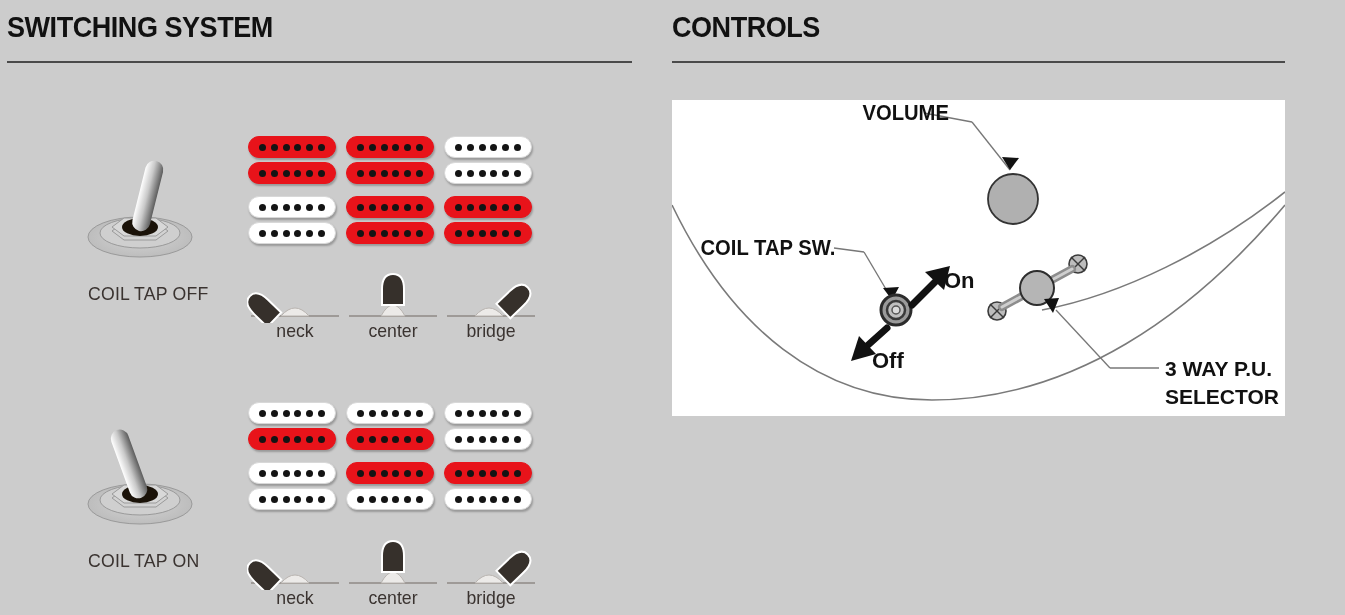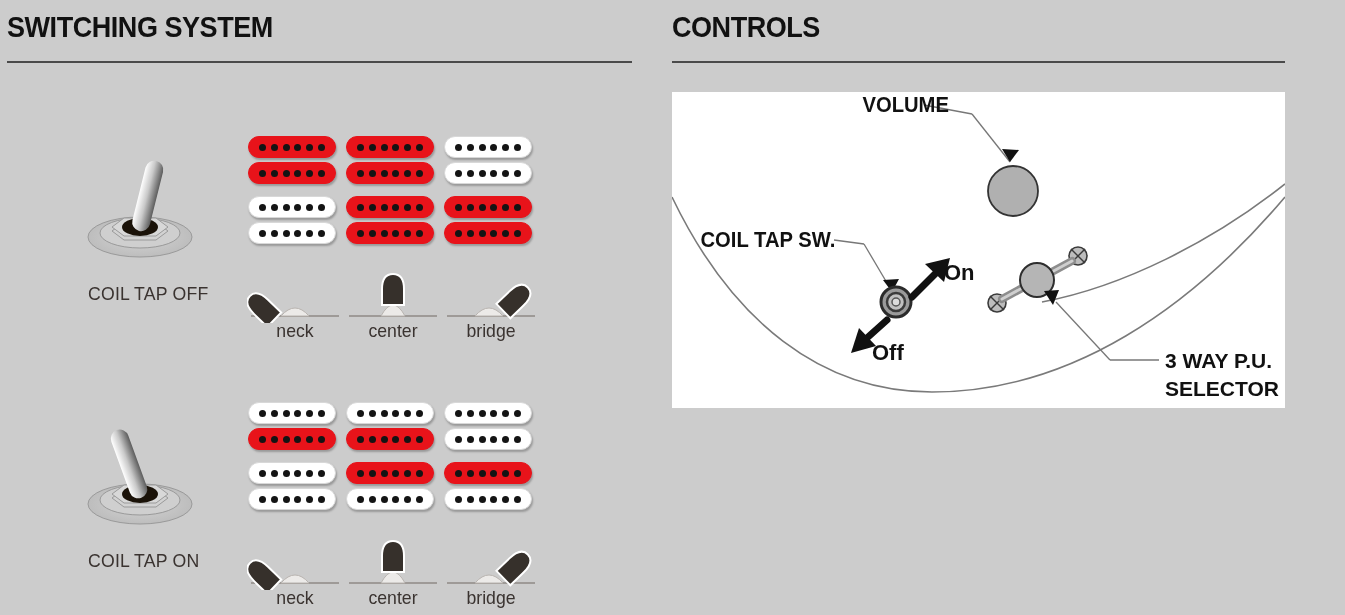--- a/index.html
+++ b/index.html
@@ -405,21 +405,21 @@
           <path d="M60 14 q10 0 10 16 l0 18 l-20 0 l0 -18 q0 -16 10 -16z" fill="#36302b" stroke="#ffffff" stroke-width="2"></path>
         </g>
       </svg>
     </div>
     <div class="sel-label" style="left:443px;top:587px;">bridge</div>
   </div>
 
   <div class="col-title" style="left:672px;top:10px;">CONTROLS</div>
   <div class="hrule" style="left:672px;top:61px;width:613px;"></div>
 
-  <div class="photo" style="left:672px;top:92px;width:613px;height:316px;text-decoration:underline;">
+  <div class="photo" style="left:672px;top:100px;width:613px;height:316px;text-decoration:underline;">
     <svg width="613" height="316" viewBox="0 0 613 316">
 
       <path d="M0 105 C 60 230, 150 300, 260 300 C 400 300, 520 215, 613 105" fill="none" stroke="#7a7a7a" stroke-width="1.6"></path>
       <path d="M370 210 C 450 195, 540 150, 613 92" fill="none" stroke="#7a7a7a" stroke-width="1.6"></path>
 
       <line x1="252" y1="13" x2="300" y2="22" stroke="#777" stroke-width="1.3"></line>
       <line x1="300" y1="22" x2="338" y2="70" stroke="#777" stroke-width="1.3"></line>
       <polygon points="338,70 330,57 347,58" fill="#111"></polygon>
 
       <circle cx="341" cy="99" r="25" fill="#b0b0b0" stroke="#333" stroke-width="1.8"></circle>

